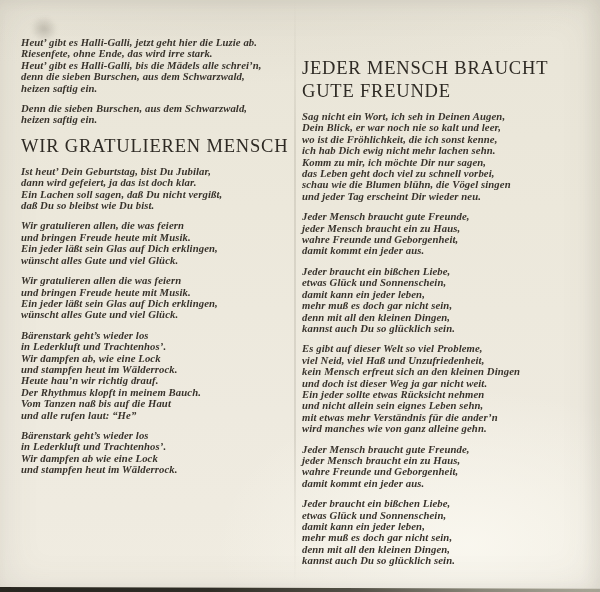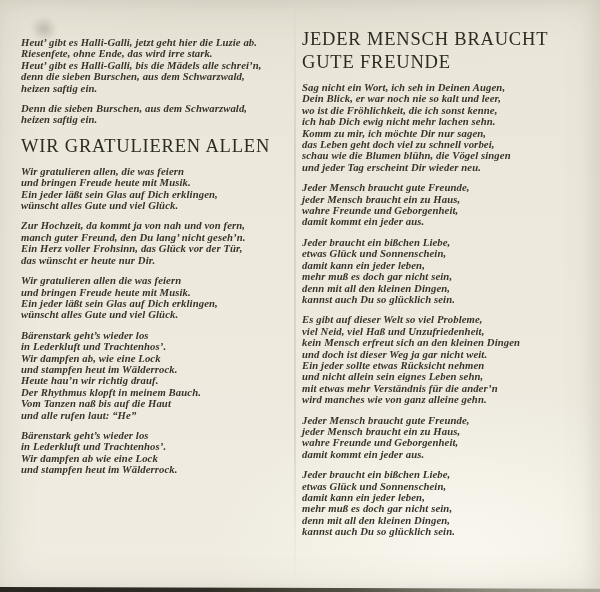--- a/index.html
+++ b/index.html
@@ -17,21 +17,21 @@
   .fold{position:absolute;left:294px;top:0;width:2px;height:584px;pointer-events:none;
     background:linear-gradient(180deg,rgba(110,104,88,0) 0%,rgba(110,104,88,.16) 25%,rgba(110,104,88,.16) 75%,rgba(110,104,88,0) 100%);}
   .smudge{position:absolute;left:30px;top:16px;width:28px;height:26px;pointer-events:none;
     background:radial-gradient(ellipse at center,rgba(95,90,78,.28) 0%,rgba(95,90,78,0) 70%);
     filter:blur(1.5px);transform:rotate(20deg);}
   .scan-edge{position:absolute;left:0;bottom:0;width:600px;height:6px;pointer-events:none;
     background:linear-gradient(90deg,#25231d 0%,#2e2c25 35%,#565349 60%,#8f8c7e 80%,#b5b2a3 100%);
     clip-path:polygon(0 15%,100% 45%,100% 100%,0 100%);}
   .col{position:absolute;top:0;color:#37322b;}
   .col-left{left:21px;width:272px;padding-top:37px;}
-  .col-right{left:302px;width:292px;padding-top:23px;}
+  .col-right{left:302px;width:292px;padding-top:52px;}
   p.stanza{
     margin:0 0 9px 0;
     font-style:italic;font-weight:600;
     font-size:10.7px;line-height:11.4px;
     letter-spacing:.1px;
     white-space:pre-line;
     color:#38332c;
   }
   h2.song-title{
     margin:5px 0 8px 0;
@@ -54,29 +54,29 @@
       <p class="stanza">Heut’ gibt es Halli-Galli, jetzt geht hier die Luzie ab.
 Riesenfete, ohne Ende, das wird irre stark.
 Heut’ gibt es Halli-Galli, bis die Mädels alle schrei’n,
 denn die sieben Burschen, aus dem Schwarzwald,
 heizen saftig ein.</p>
       <p class="stanza">Denn die sieben Burschen, aus dem Schwarzwald,
 heizen saftig ein.</p>
     </div>
 
     <div class="song">
-      <h2 class="song-title">WIR GRATULIEREN ALLEN</h2>
+      <h2 class="song-title">WIR GRATULIEREN MENSCH</h2>
+      <p class="stanza">Ist heut’ Dein Geburtstag, bist Du Jubilar,
+dann wird gefeiert, ja das ist doch klar.
+Ein Lachen soll sagen, daß Du nicht vergißt,
+daß Du so bleibst wie Du bist.</p>
       <p class="stanza">Wir gratulieren allen, die was feiern
 und bringen Freude heute mit Musik.
 Ein jeder läßt sein Glas auf Dich erklingen,
 wünscht alles Gute und viel Glück.</p>
-      <p class="stanza">Zur Hochzeit, da kommt ja von nah und von fern,
-manch guter Freund, den Du lang’ nicht geseh’n.
-Ein Herz voller Frohsinn, das Glück vor der Tür,
-das wünscht er heute nur Dir.</p>
       <p class="stanza">Wir gratulieren allen die was feiern
 und bringen Freude heute mit Musik.
 Ein jeder läßt sein Glas auf Dich erklingen,
 wünscht alles Gute und viel Glück.</p>
     </div>
 
     <div class="song">
       <p class="stanza">Bärenstark geht’s wieder los
 in Lederkluft und Trachtenhos’.
 Wir dampfen ab, wie eine Lock

